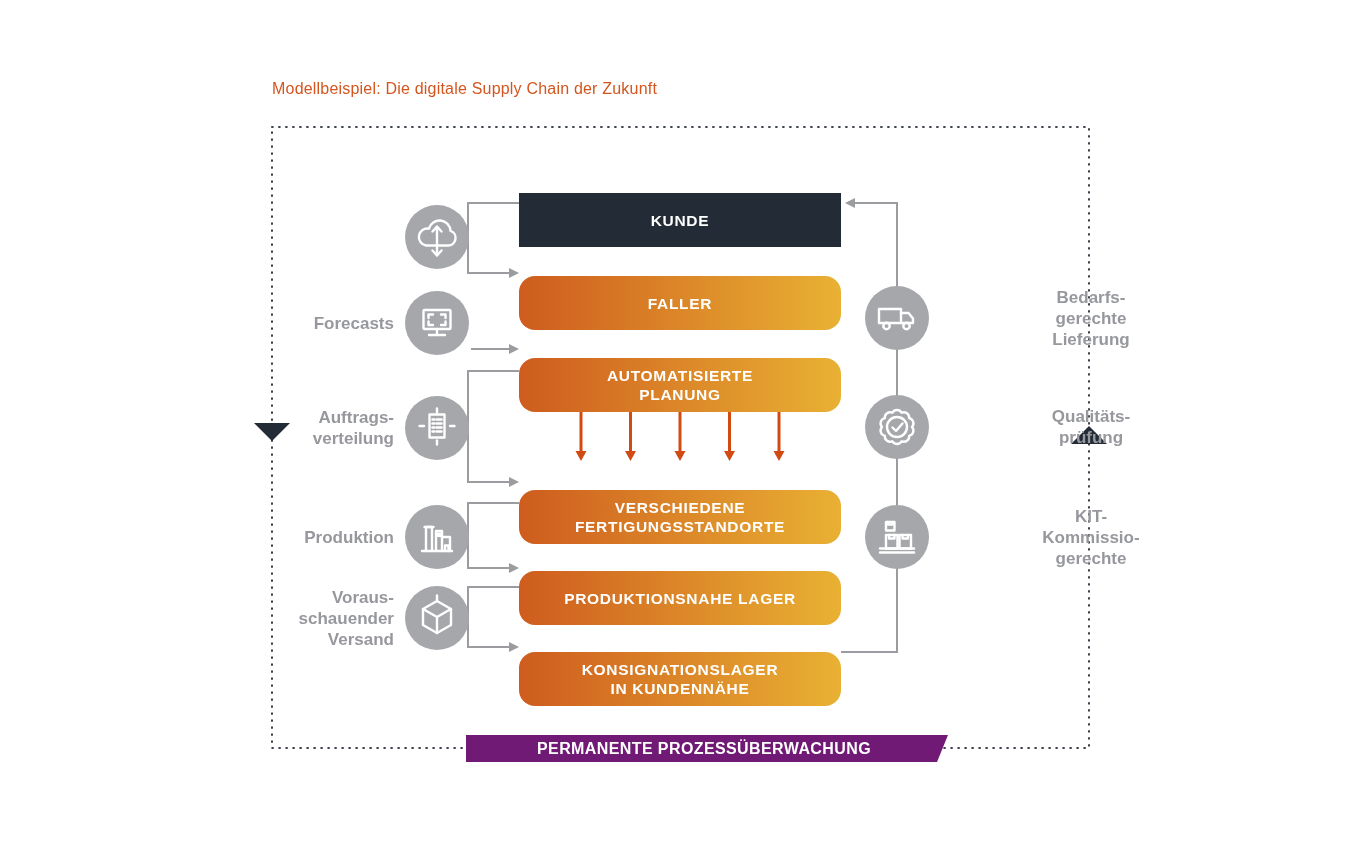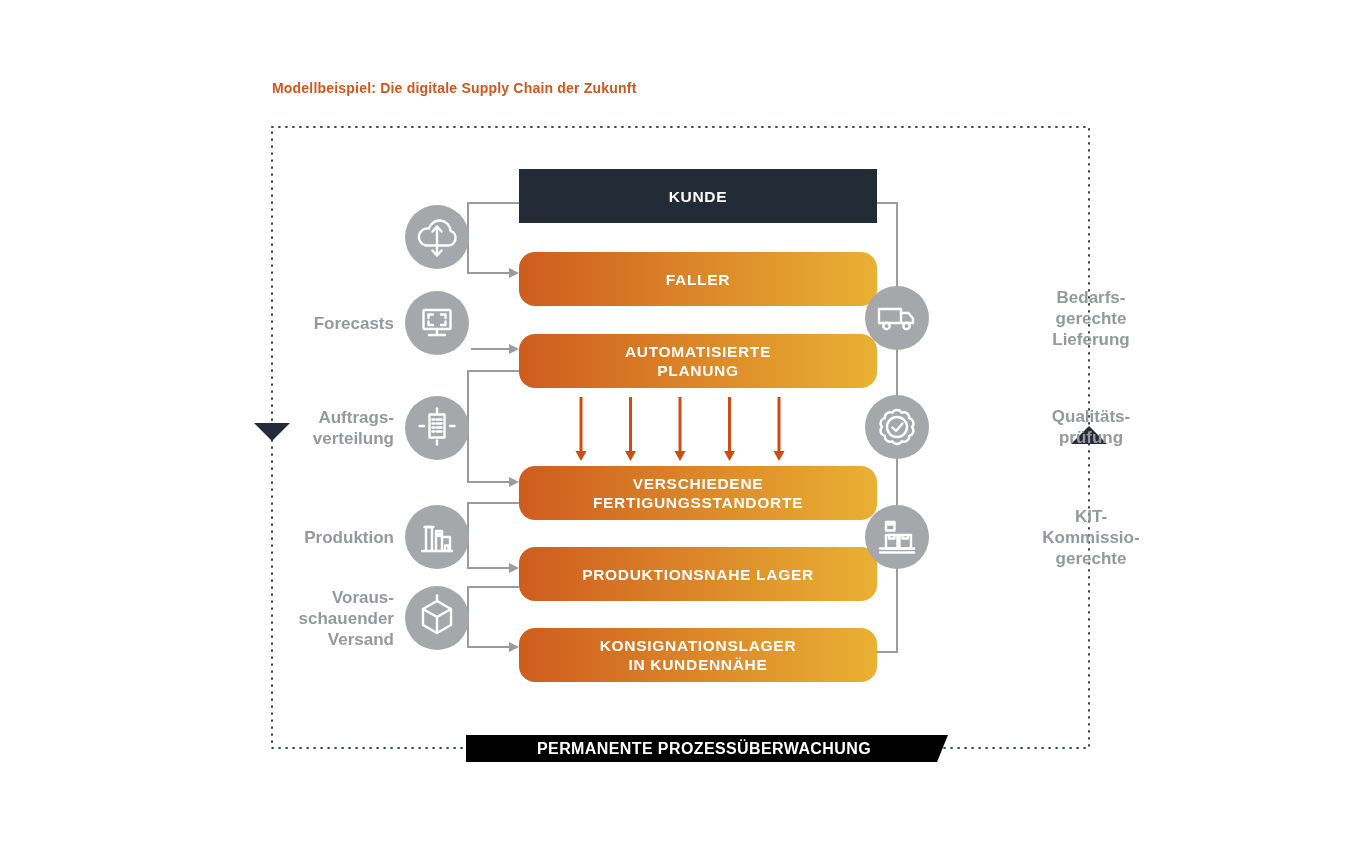--- a/index.html
+++ b/index.html
@@ -2,45 +2,46 @@
 <html><head>
 <meta charset="utf-8">
 <style>
   html,body{margin:0;padding:0;background:#ffffff;}
   .canvas{
     position:relative;width:1360px;height:850px;background:#ffffff;overflow:hidden;
     font-family:"Liberation Sans","DejaVu Sans",sans-serif;
   }
   .title{
     position:absolute;left:272px;top:80px;
-    font-size:14px;font-weight:bold;color:#d4551e;letter-spacing:.2px;
+    font-size:16px;font-weight:normal;color:#d4551e;letter-spacing:.2px;
   }
   .lines-layer{position:absolute;left:0;top:0;width:1360px;height:850px;}
   .chain-box{
-    position:absolute;left:519px;width:358px;height:54px;
+    position:absolute;left:519px;width:322px;height:54px;
     display:flex;align-items:center;justify-content:center;text-align:center;
     color:#ffffff;font-weight:bold;font-size:15.5px;letter-spacing:.7px;line-height:19px;
     white-space:pre-line;
+    margin-top:24px;
   }
   .box-dark{background:#222b36;}
   .box-orange{background:linear-gradient(90deg,#ce5c1e 0%,#e9b133 100%);border-radius:16px;}
   .side-label{
     position:absolute;color:#97989d;font-weight:bold;font-size:17px;line-height:21px;
     white-space:pre-line;
   }
   .side-label.left{left:240px;width:154px;text-align:right;}
   .side-label.right{left:1006px;width:170px;text-align:center;}
   .icon-circle{
     position:absolute;width:64px;height:64px;border-radius:50%;background:#a6a7ab;
     display:flex;align-items:center;justify-content:center;
   }
   .icon-circle svg{display:block;}
   .icon-stroke{stroke:#ffffff;stroke-width:2.4;fill:none;stroke-linecap:round;stroke-linejoin:round;}
   .banner{
-    position:absolute;left:466px;top:735px;width:482px;height:27px;background:#000000;
+    position:absolute;left:466px;top:735px;width:482px;height:27px;background:#701a75;
     clip-path:polygon(0 0,100% 0,calc(100% - 11px) 100%,0 100%);
     display:flex;align-items:center;justify-content:center;
     color:#ffffff;font-weight:bold;font-size:16px;letter-spacing:.4px;padding-right:6px;box-sizing:border-box;
   }
 </style>
 </head>
 <body>
 
 <div class="canvas">
 

